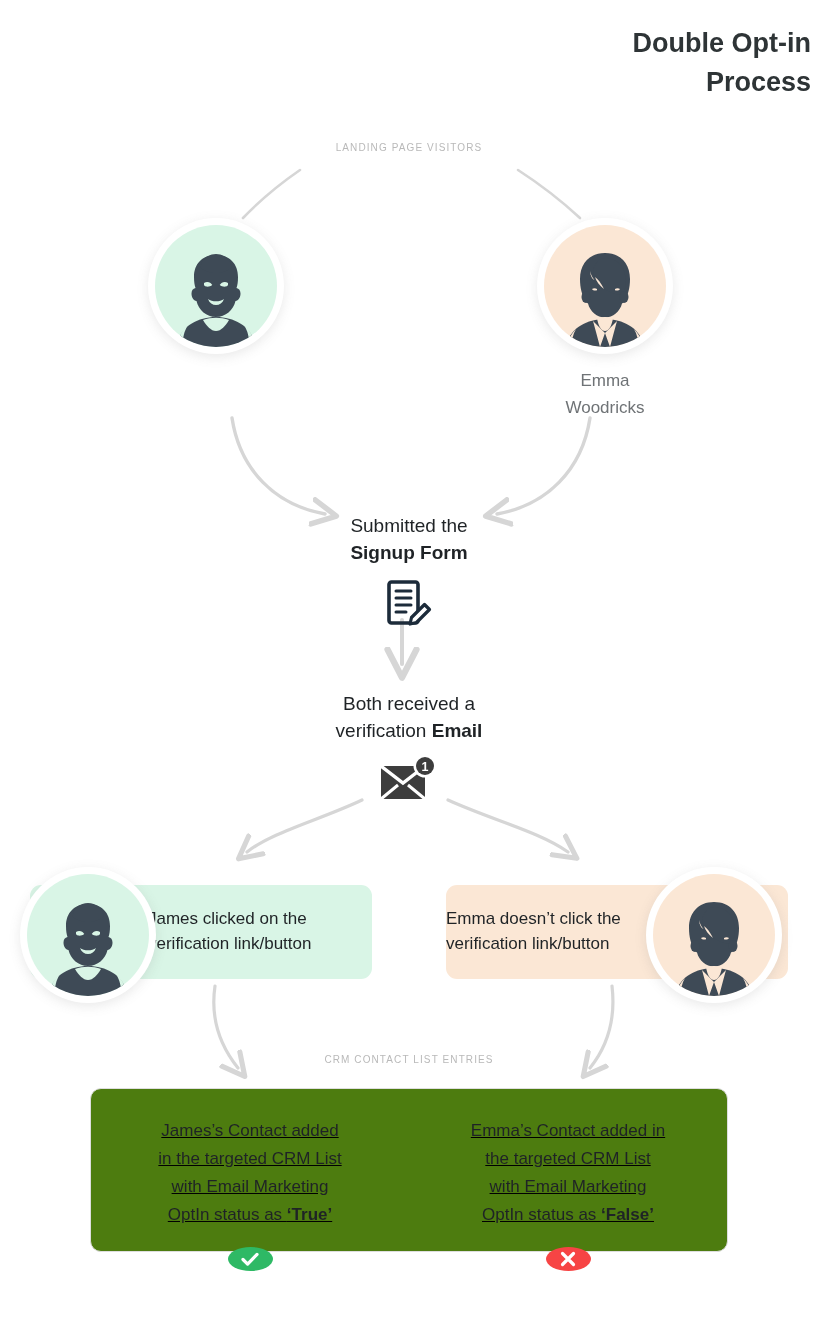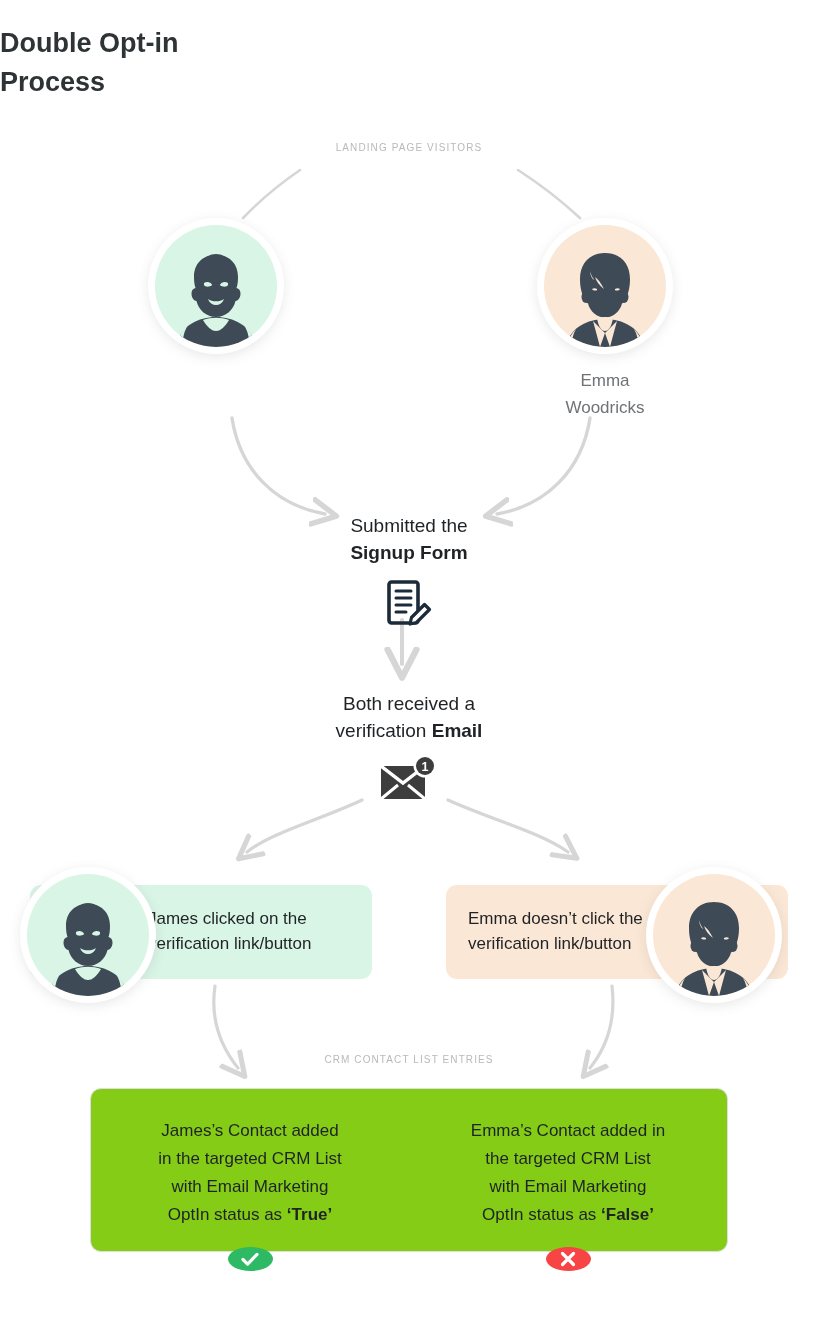--- a/index.html
+++ b/index.html
@@ -8,21 +8,21 @@
     background:#ffffff;
     font-family:"Liberation Sans", sans-serif;
     -webkit-font-smoothing:antialiased;
   }
   #stage{ position:relative; width:818px; height:1338px; overflow:hidden; }
 
   svg.arrows{ position:absolute; left:0; top:0; width:818px; height:1338px; pointer-events:none; z-index:1; }
 
   
   .title{
-    position:absolute; left:0; top:24px; width:811px; text-align:left;
+    position:absolute; left:0; top:24px; width:811px; text-align:right;
     font-size:27px; font-weight:bold; color:#2e3436; line-height:1.45;
   }
   .title .l2{ display:block; }
 
   
   .section-label{
     position:absolute; width:818px; left:0; text-align:center;
     font-size:10px; letter-spacing:1.1px; color:#b9b9b9; font-weight:normal;
   }
   #lbl-landing{ top:142px; }
@@ -80,28 +80,28 @@
     display:flex; align-items:flex-end; justify-content:center;
   }
   .res-disc.mint{ background:#d9f5e6; }
   .res-disc.peach{ background:#fbe7d5; }
 
   #result-james{ left:0px; top:885px; width:400px; }
   #result-james .bubble{ left:30px; width:342px; padding-left:118px; padding-right:14px; }
   #result-james .res-ring{ left:20px; top:-18px; }
 
   #result-emma{ left:418px; top:885px; width:400px; }
-  #result-emma .bubble{ left:28px; width:342px; padding-left:22px; padding-right:118px; }
+  #result-emma .bubble{ left:28px; width:342px; padding-right:118px; }
   #result-emma .res-ring{ left:228px; top:-18px; }
 
   
   #crm-panel{
     position:absolute; left:90px; top:1088px; width:638px; height:164px;
-    border:1px solid #dedede; border-radius:11px; background:#84cc16;
-    display:flex; z-index:2;
+    border:1px solid #dedede; border-radius:11px; background:#4d7c0f;
+    display:flex; z-index:2;text-decoration:underline;
   }
   .crm-col{
     flex:1; display:flex; flex-direction:column; align-items:center;
     padding-top:28px;
   }
   .crm-col .ctext{
     font-size:17px; color:#1f2326; line-height:1.64; text-align:center;
     max-width:250px;
   }
   .crm-col .ctext b{ font-weight:bold; }

